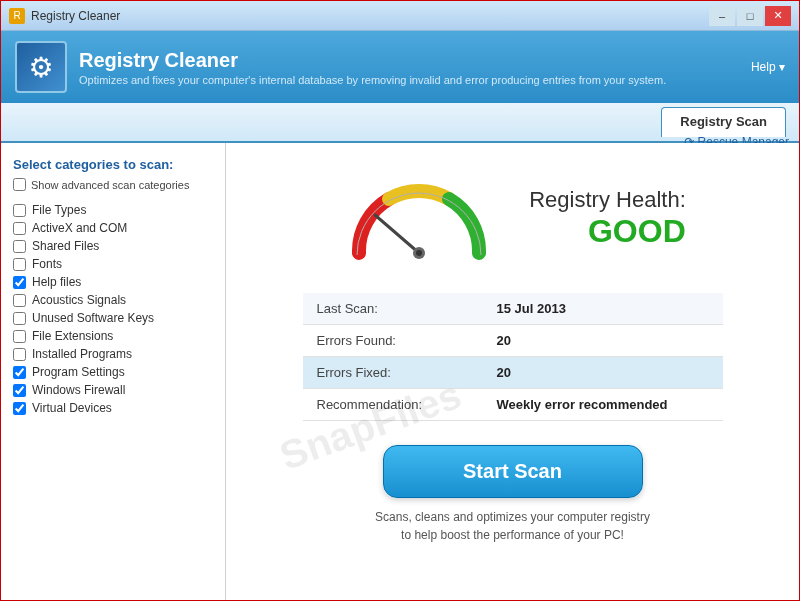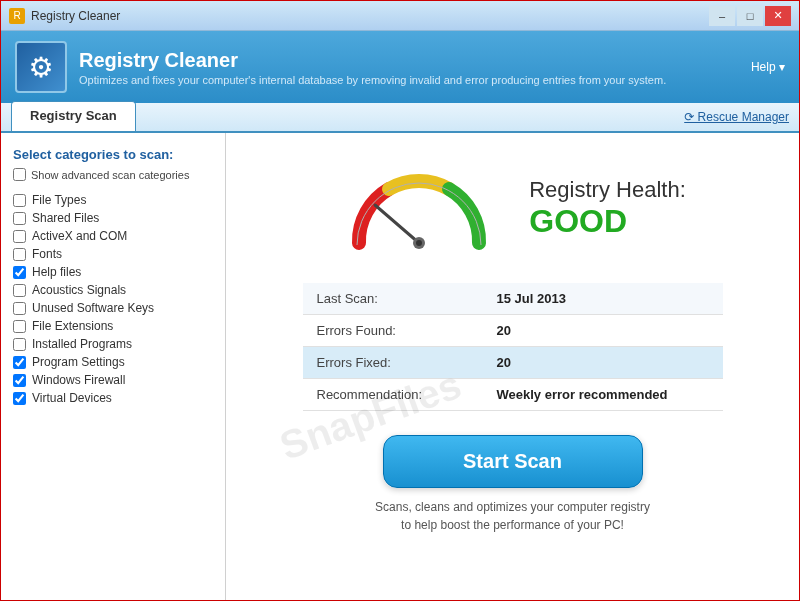--- a/index.html
+++ b/index.html
@@ -129,21 +129,22 @@
       align-items: center;
       gap: 3px;
     }
 
     .tabs-bar {
       background: linear-gradient(to bottom, #e8f4fc, #d0e8f8);
       border-bottom: 2px solid #4090c0;
       display: flex;
       align-items: flex-end;
       padding: 2px 10px;
-      height: 30px;
+      height: 40px;
+      flex-direction: column;
     }
 
     .tab {
       padding: 6px 18px;
       cursor: pointer;
       font-size: 13px;
       border: 1px solid #b0cce0;
       border-bottom: none;
       border-radius: 4px 4px 0 0;
       background: linear-gradient(to bottom, #d8eef8, #c0dcf0);
@@ -266,20 +267,21 @@
     .health-label {
       font-size: 22px;
       color: #333;
       font-weight: normal;
     }
 
     .health-value {
       font-size: 32px;
       color: #22aa22;
       font-weight: bold;
+      text-align: right;
     }
 
     .info-table {
       width: 100%;
       max-width: 420px;
       border-collapse: collapse;
       margin-bottom: 24px;
     }
 
     .info-table tr {
@@ -376,25 +378,25 @@
         <input type="checkbox" style="">
         <span>Show advanced scan categories</span>
       </label>
 
       <label class="checkbox-item">
         <input type="checkbox" style="">
         <span>File Types</span>
       </label>
       <label class="checkbox-item">
         <input type="checkbox" style="">
+        <span>ActiveX and COM</span>
+      </label>
+      <label class="checkbox-item">
+        <input type="checkbox" style="">
         <span>Shared Files</span>
-      </label>
-      <label class="checkbox-item">
-        <input type="checkbox" style="">
-        <span>ActiveX and COM</span>
       </label>
       <label class="checkbox-item">
         <input type="checkbox" style="">
         <span>Fonts</span>
       </label>
       <label class="checkbox-item">
         <input type="checkbox" checked="" style="">
         <span>Help files</span>
       </label>
       <label class="checkbox-item">

